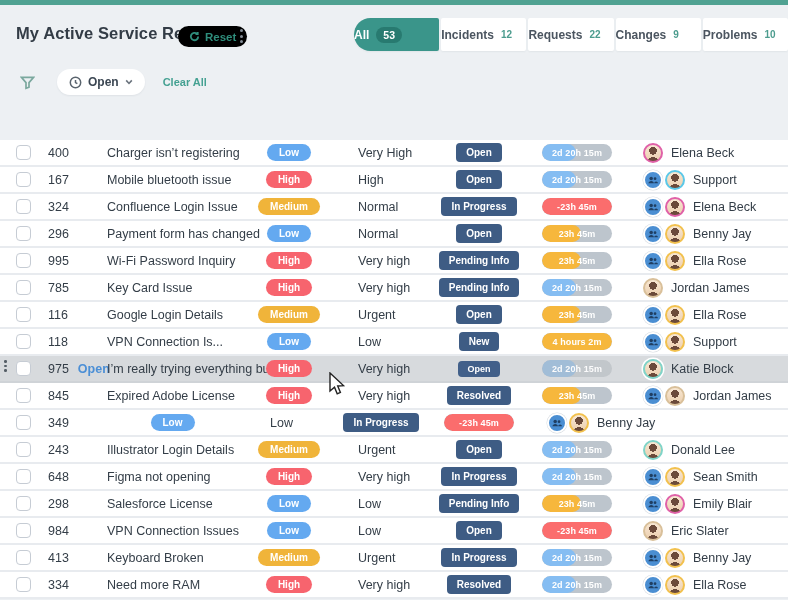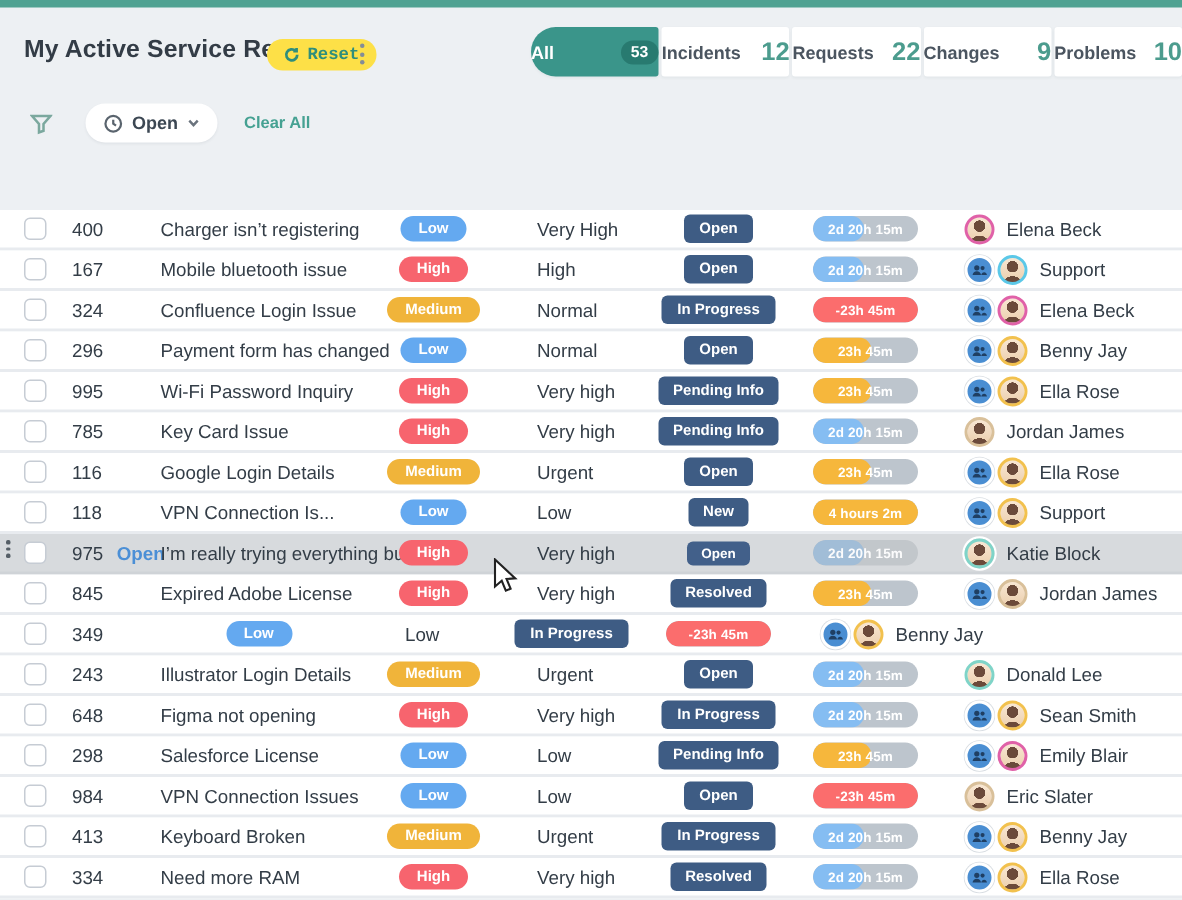--- a/index.html
+++ b/index.html
@@ -8,34 +8,34 @@
   .app { position:relative; width:788px; height:600px; background:#edf0f3; }
 
   .topstrip { position:absolute; top:0; left:0; right:0; height:5px; background:#50a292; }
 
   
   .title-group { position:absolute; top:24px; left:16px; display:flex; align-items:center; gap:7px; cursor:pointer; }
   .title-group h1 { font-size:16.5px; font-weight:700; color:#333c46; letter-spacing:.1px; }
   .chev { width:10px; height:10px; stroke:#6a737d; stroke-width:2; fill:none; }
 
   .reset-btn { position:absolute; top:26px; left:178px; height:21px; display:flex; align-items:center; gap:5px;
-    background:#fde047; border:none; border-radius:11px; padding:0 11px; cursor:pointer;
-    color:#2f8e7c; font-size:11.5px; font-weight:700; font-family:Liberation Mono, monospace; }
+    background:#000000; border:none; border-radius:11px; padding:0 11px; cursor:pointer;
+    color:#2f8e7c; font-size:11.5px; font-weight:700; font-family:Liberation Sans, sans-serif; }
   .reset-btn svg { width:11px; height:11px; stroke:#2f8e7c; stroke-width:2; fill:none; }
 
   .kebab { position:absolute; top:25px; left:234px; width:14px; height:22px; display:flex; flex-direction:column;
     align-items:center; justify-content:center; gap:2.5px; cursor:pointer; }
   .kebab i { width:3px; height:3px; border-radius:50%; background:#848d97; }
 
   
   .tabs { position:absolute; top:18px; right:0; width:434px; height:33px; display:flex; gap:2px; }
-  .tab { flex:1; display:flex; align-items:center; justify-content:space-between; gap:7px; background:#fff;
+  .tab { flex:1; display:flex; align-items:center; justify-content:flex-start; gap:7px; background:#fff;
     color:#4b5560; font-size:12px; font-weight:700; cursor:pointer; border-radius:2px;
     box-shadow:0 1px 2px rgba(40,60,70,.06); }
-  .tab .tcount { color:#4c9c8e; font-weight:700; font-size:17px; }
+  .tab .tcount { color:#4c9c8e; font-weight:700; font-size:10px; }
   .tab.active { background:#3a958a; color:#fff; border-radius:17px 2px 2px 17px; }
   .tab.active .tbadge { background:#287a70; color:#fff; font-size:10.5px; padding:2px 7px; border-radius:9px; }
 
   
   .filterbar { position:absolute; top:68px; left:0; right:0; height:28px; display:flex; align-items:center; }
   .funnel { margin-left:20px; width:15px; height:15px; stroke:#7ba89e; stroke-width:1.8; fill:none; cursor:pointer; }
   .fpill { display:flex; align-items:center; gap:6px; height:26px; background:#fff; border-radius:14px;
     padding:0 12px; margin-left:22px; cursor:pointer; box-shadow:0 1px 2px rgba(40,60,70,.07);
     font-size:12px; font-weight:600; color:#3c4753; }
   .fpill + .fpill { margin-left:16px; }

